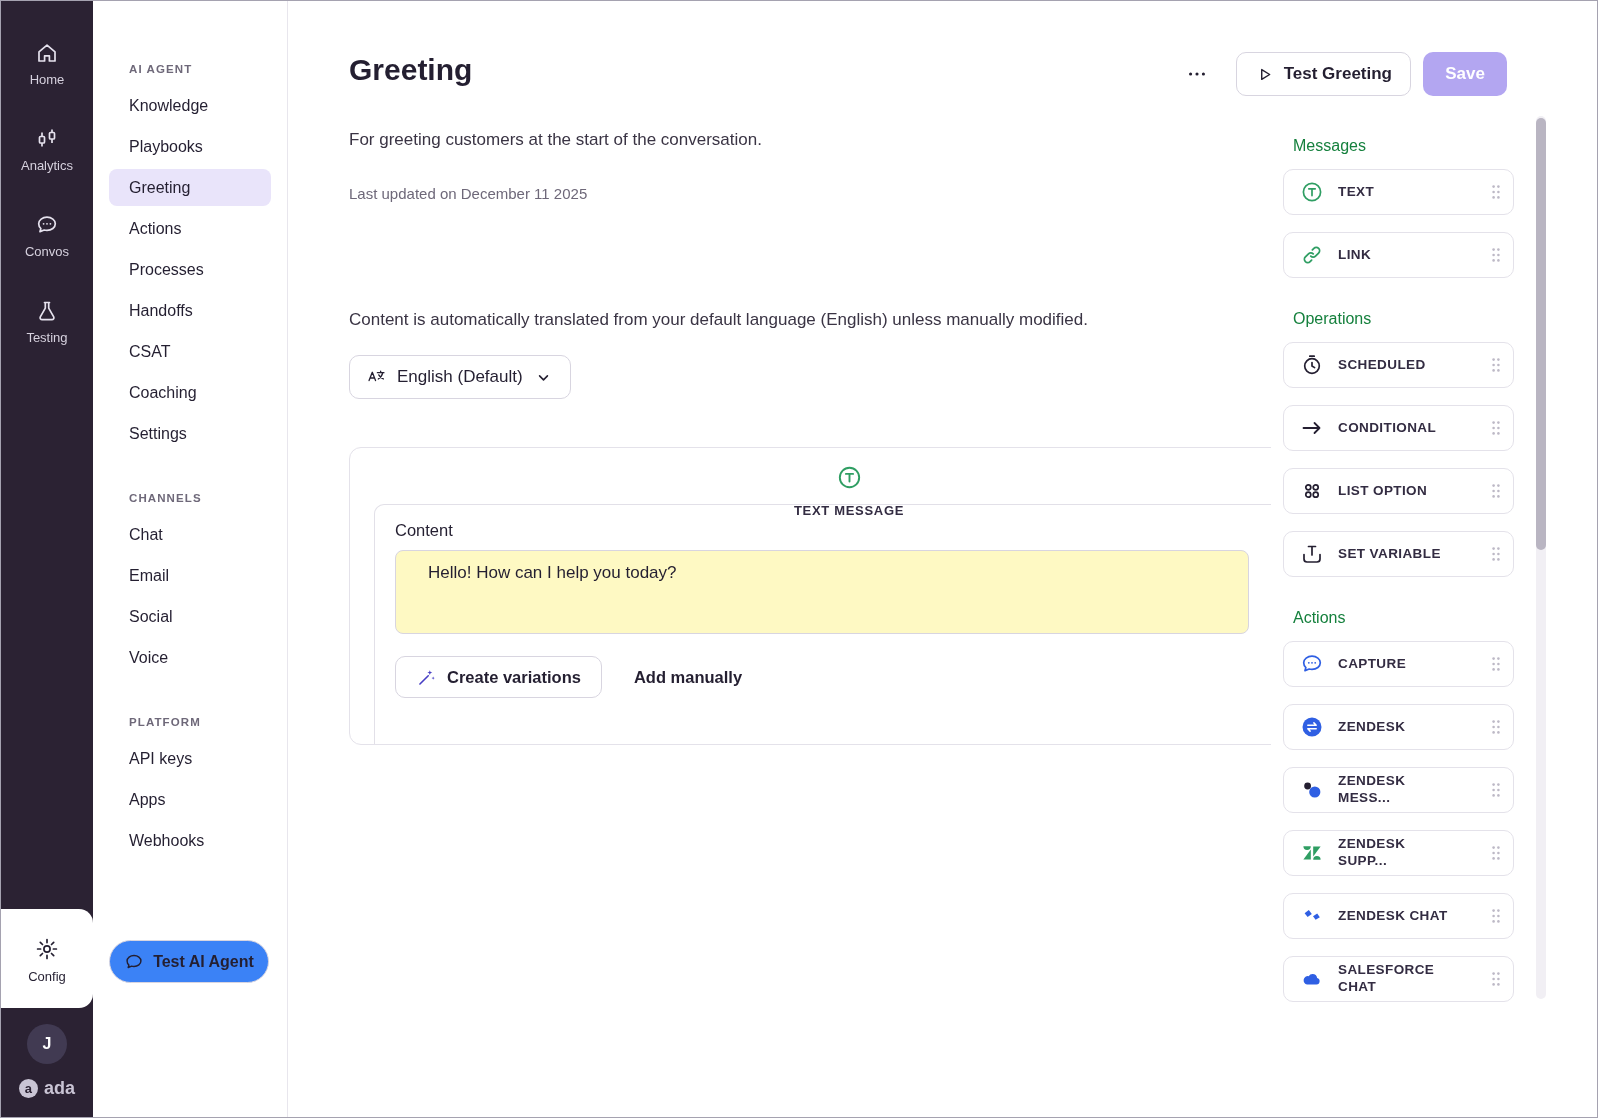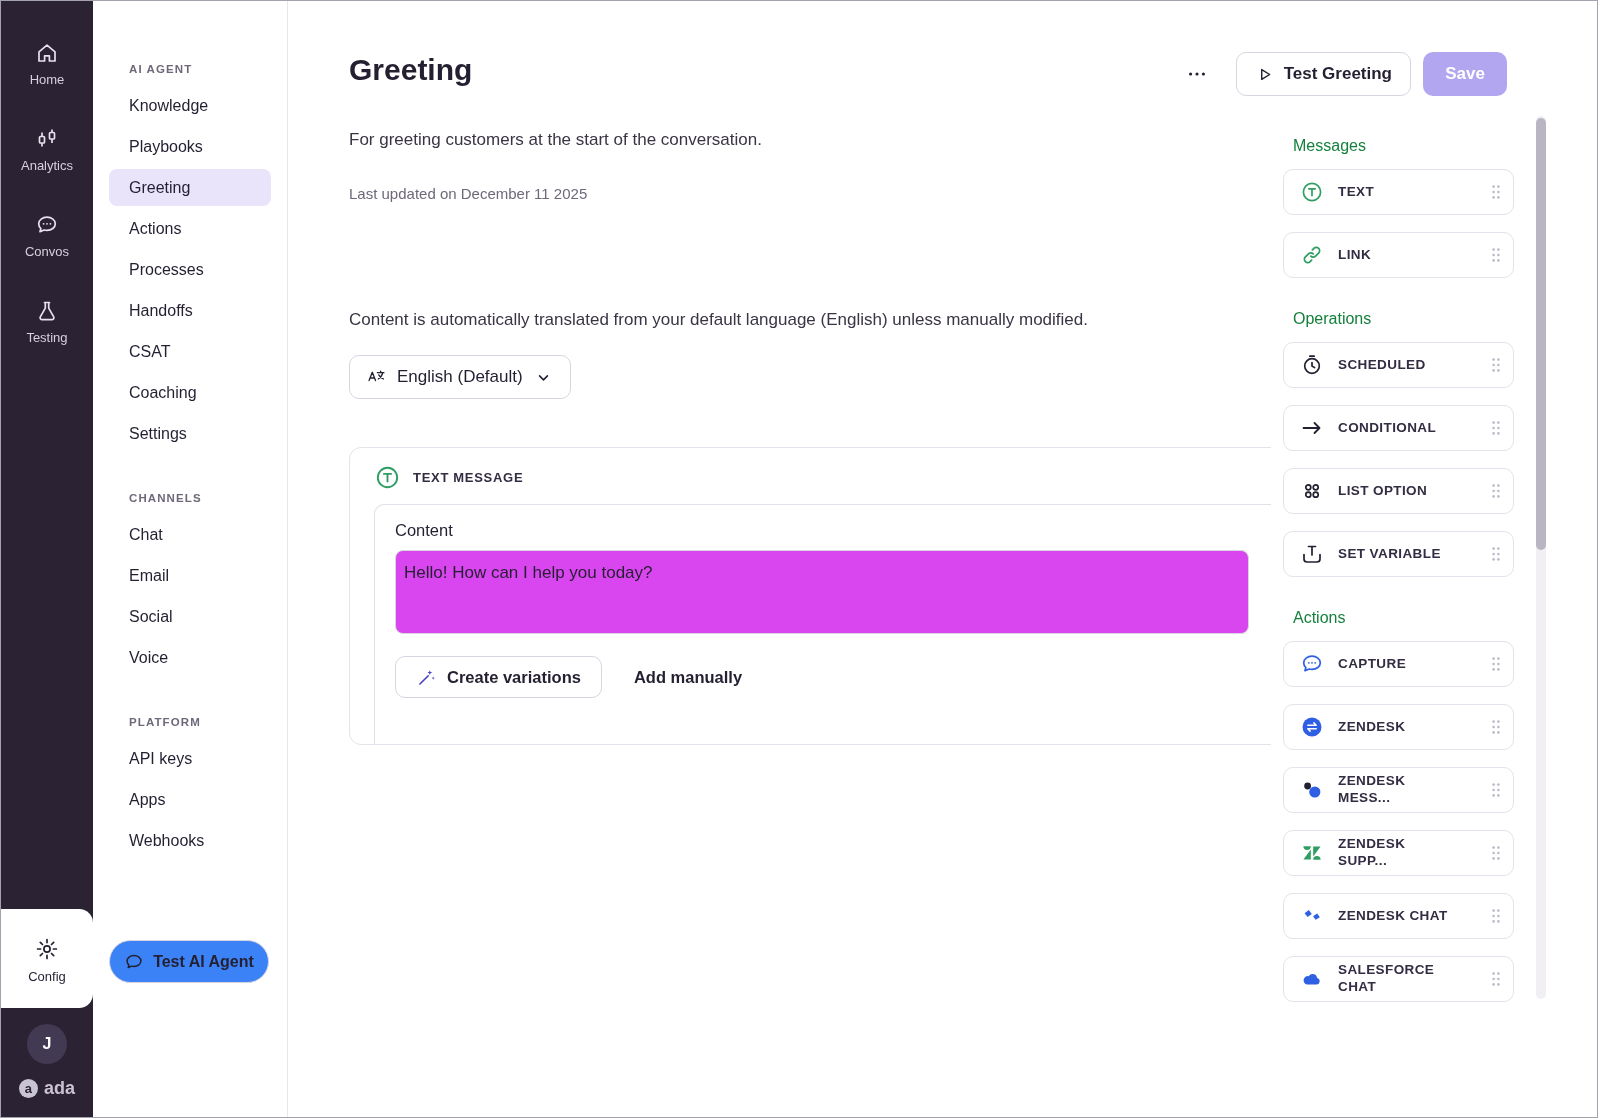--- a/index.html
+++ b/index.html
@@ -91,32 +91,32 @@
     display:flex; align-items:center; gap:10px; font-size:17px; font-weight:500; color:#241f31;
     cursor:pointer; font-family:"Liberation Sans", sans-serif;
   }
   .lang-select svg { width:21px; height:21px; }
 
   
   .msg-card {
     position:absolute; left:61px; top:446px; width:1000px; height:298px;
     border:1px solid #e4e2ea; border-radius:12px; background:#fff;
   }
-  .msg-head { display:flex; align-items:center; gap:12px; padding:16px 24px 12px; }
+  .msg-head { display:flex; align-items:center; gap:12px; padding:16px 24px 12px;flex-direction:column; }
   .msg-head svg { width:27px; height:27px; }
   .msg-type { font-size:13px; font-weight:700; letter-spacing:0.7px; color:#332c42; }
   .msg-body {
     position:absolute; left:24px; right:24px; top:56px; bottom:0;
     border:1px solid #e2e0e8; border-bottom:none; border-radius:10px 10px 0 0;
     padding:16px 20px 0;
   }
   .content-label { font-size:16.5px; color:#241f31; margin-bottom:10px; }
   .content-input {
     width:854px; height:84px; border:1px solid #d8d5e0; border-radius:8px;
-    padding:12px 8px; font-size:17px; color:#241f31; background:#d946ef;
+    padding:12px 32px; font-size:17px; color:#241f31; background:#fef9c3;
     font-family:"Liberation Sans", sans-serif; resize:none; outline:none; display:block;
   }
   .msg-actions { display:flex; align-items:center; gap:32px; margin-top:22px; }
   .variations-btn {
     height:42px; padding:0 20px; border:1px solid #d8d5e0; border-radius:10px; background:#fff;
     display:flex; align-items:center; gap:10px; font-size:16.5px; font-weight:600; color:#241f31;
     cursor:pointer; font-family:"Liberation Sans", sans-serif;
   }
   .variations-btn svg { width:21px; height:21px; }
   .add-manually {

